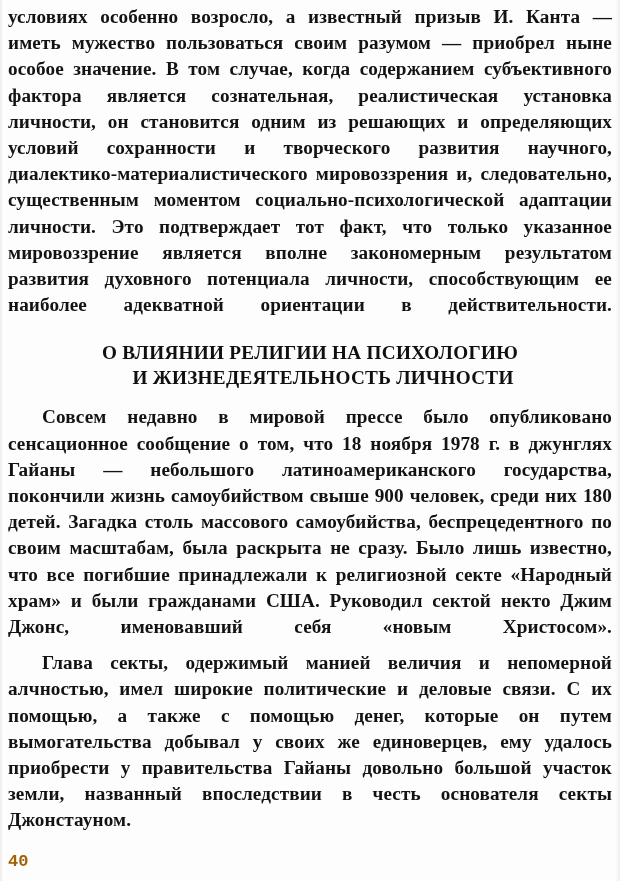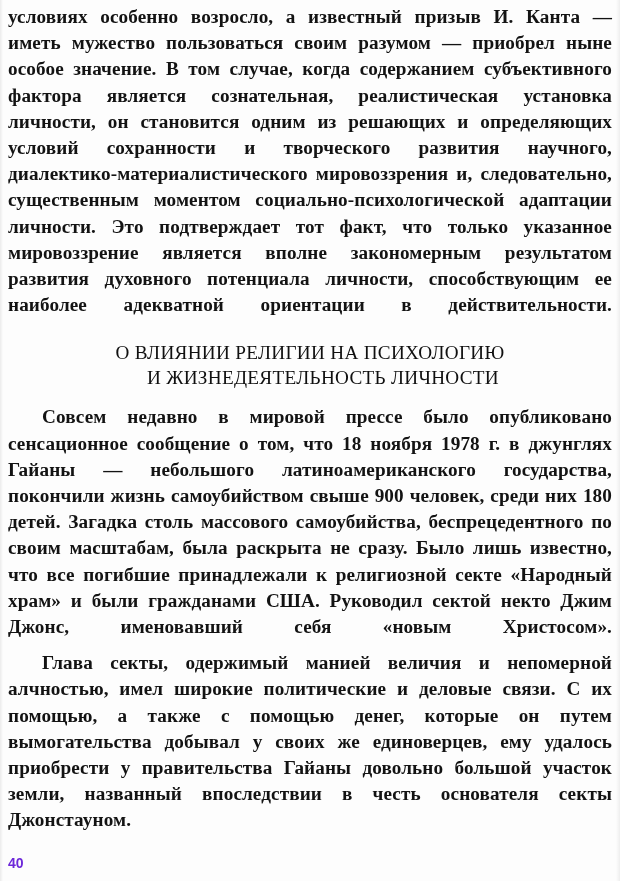--- a/index.html
+++ b/index.html
@@ -37,39 +37,39 @@
     text-align-last: justify;
   }
   p.indent {
     text-indent: 34px;
   }
   .heading {
     margin: 22px 0 0 0;
     text-align: center;
     font-size: 19.2px;
     line-height: 25px;
-    font-weight: 400;
+    font-weight: 700;
     letter-spacing: 0.3px;
     color: #101010;
   }
   .heading .line2 {
     display: block;
     padding-left: 26px;
     text-align: center;
   }
   .gap-small { height: 10px; }
   .gap-med { height: 14px; }
   .folio {
     position: absolute;
     left: 8px;
     bottom: 10px;
-    font-size: 14px;
+    font-size: 17px;
     font-weight: 600;
-    color: #6d28d9;
-    font-family: Liberation Sans, sans-serif;
+    color: #a16207;
+    font-family: Liberation Mono, monospace;
   }
   
   .scan-left {
     position: absolute;
     left: 0; top: 0; bottom: 0; width: 3px;
     background: linear-gradient(to right, rgba(0,0,0,0.07), rgba(0,0,0,0));
     pointer-events: none;
   }
   .scan-right {
     position: absolute;

